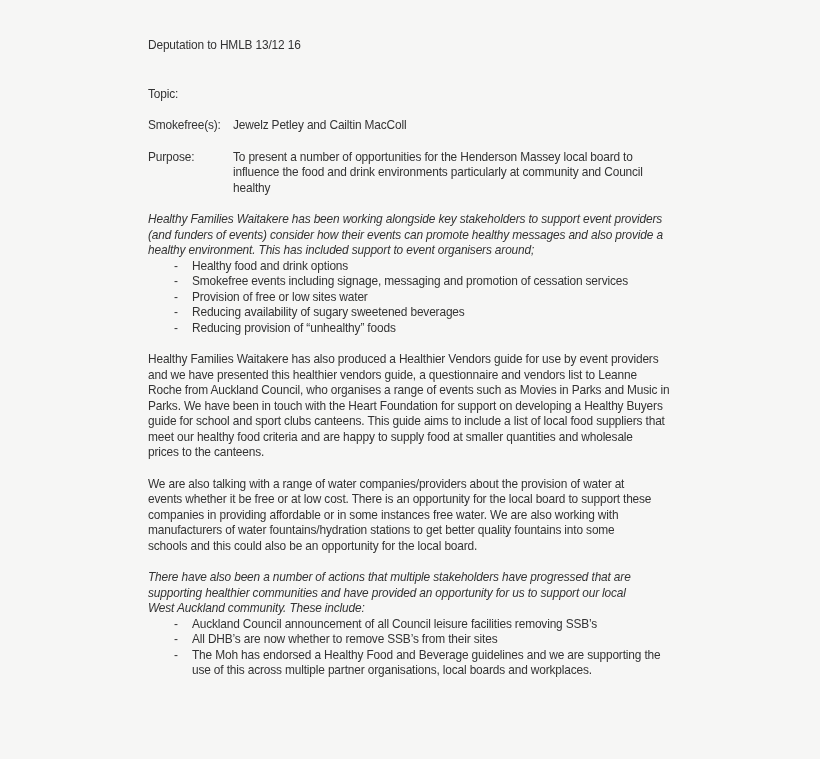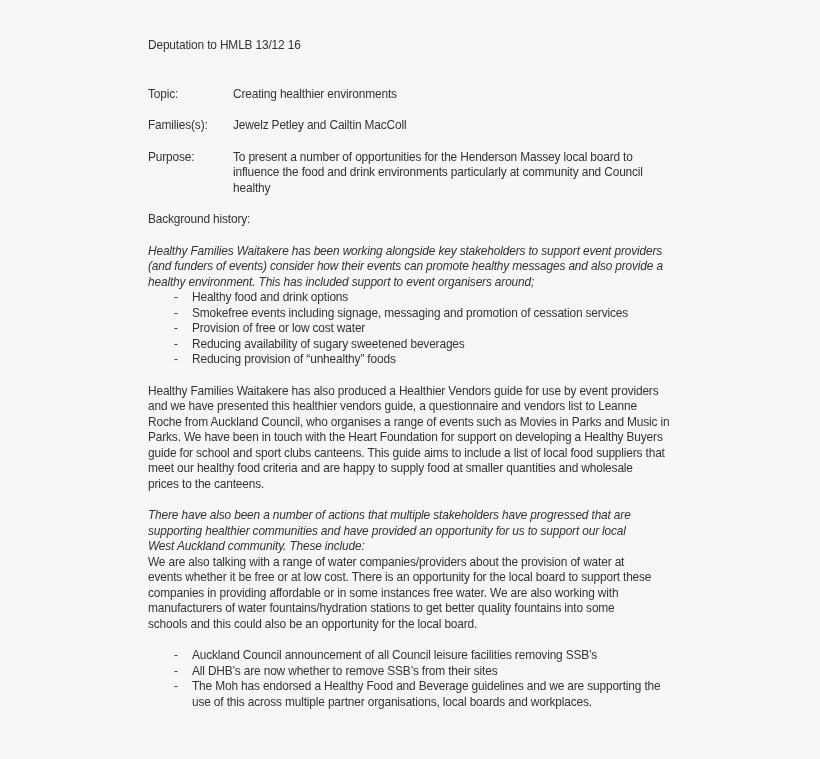--- a/index.html
+++ b/index.html
@@ -33,80 +33,78 @@
 </head>
 <body>
 
 <div class="page">
 
   <div class="doc-title">Deputation to HMLB 13/12 16</div>
 
   <div class="meta">
       <div class="meta-row">
       <div class="meta-label">Topic:</div>
-      <div class="meta-value">Creating healthier environments</div>
     </div>
       <div class="meta-row">
-      <div class="meta-label">Families(s):</div>
+      <div class="meta-label">Smokefree(s):</div>
       <div class="meta-value">Jewelz Petley and Cailtin MacColl</div>
     </div>
       <div class="meta-row">
       <div class="meta-label">Purpose:</div>
       <div class="meta-value">To present a number of opportunities for the Henderson Massey local board to
 influence the food and drink environments particularly at community and Council
 healthy</div>
     </div>
     </div>
 
-  <div class="heading">Background history:</div>
 
   <p class="para tight">Healthy Families Waitakere has been working alongside key stakeholders to support event providers
 (and funders of events) consider how their events can promote healthy messages and also provide a
 healthy environment. This has included support to event organisers around;</p>
 
   <ul class="bullets">
       <li class="bullet">
       <span class="bullet-marker">-</span>
       <span class="bullet-text">Healthy food and drink options</span>
     </li>
       <li class="bullet">
       <span class="bullet-marker">-</span>
       <span class="bullet-text">Smokefree events including signage, messaging and promotion of cessation services</span>
     </li>
       <li class="bullet">
       <span class="bullet-marker">-</span>
-      <span class="bullet-text">Provision of free or low cost water</span>
+      <span class="bullet-text">Provision of free or low sites water</span>
     </li>
       <li class="bullet">
       <span class="bullet-marker">-</span>
       <span class="bullet-text">Reducing availability of sugary sweetened beverages</span>
     </li>
       <li class="bullet">
       <span class="bullet-marker">-</span>
       <span class="bullet-text">Reducing provision of “unhealthy” foods</span>
     </li>
     </ul>
 
   <p class="para">Healthy Families Waitakere has also produced a Healthier Vendors guide for use by event providers
 and we have presented this healthier vendors guide, a questionnaire and vendors list to Leanne
 Roche from Auckland Council, who organises a range of events such as Movies in Parks and Music in
 Parks. We have been in touch with the Heart Foundation for support on developing a Healthy Buyers
 guide for school and sport clubs canteens. This guide aims to include a list of local food suppliers that
 meet our healthy food criteria and are happy to supply food at smaller quantities and wholesale
 prices to the canteens.</p>
 
-  <p class="para tight">There have also been a number of actions that multiple stakeholders have progressed that are
-supporting healthier communities and have provided an opportunity for us to support our local
-West Auckland community. These include:</p>
-
   <p class="para">We are also talking with a range of water companies/providers about the provision of water at
 events whether it be free or at low cost. There is an opportunity for the local board to support these
 companies in providing affordable or in some instances free water. We are also working with
 manufacturers of water fountains/hydration stations to get better quality fountains into some
 schools and this could also be an opportunity for the local board.</p>
+
+  <p class="para tight">There have also been a number of actions that multiple stakeholders have progressed that are
+supporting healthier communities and have provided an opportunity for us to support our local
+West Auckland community. These include:</p>
 
   <ul class="bullets tail">
       <li class="bullet">
       <span class="bullet-marker">-</span>
       <span class="bullet-text">Auckland Council announcement of all Council leisure facilities removing SSB’s</span>
     </li>
       <li class="bullet">
       <span class="bullet-marker">-</span>
       <span class="bullet-text">All DHB’s are now whether to remove SSB’s from their sites</span>
     </li>

